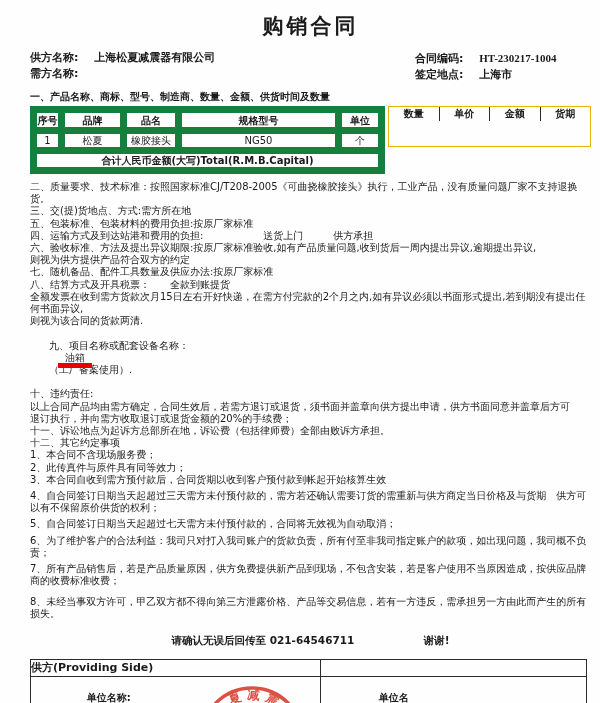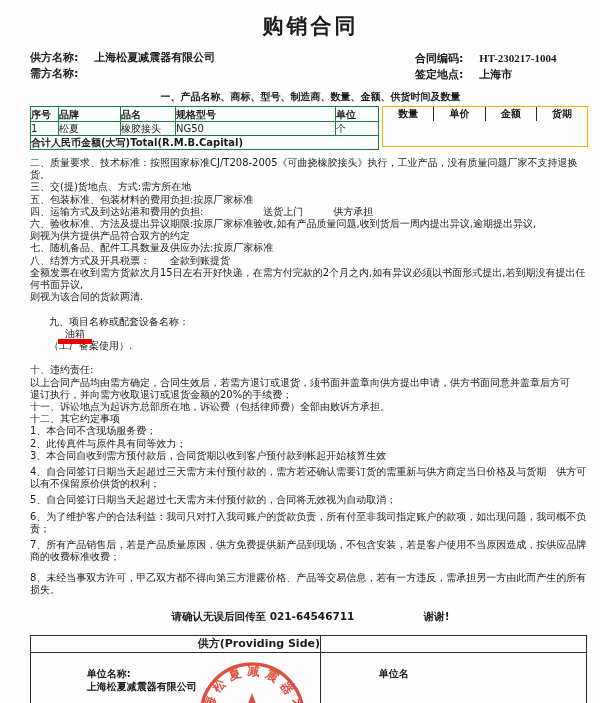--- a/index.html
+++ b/index.html
@@ -8,25 +8,25 @@
     box-sizing:border-box;padding:8px 9px 0 30px;overflow:hidden;
     font-family:"DejaVu Sans","Liberation Sans",sans-serif;color:#1b1b1b;
   }
   .title{text-align:center;font-size:21px;font-weight:bold;letter-spacing:3px;margin:4px 0 10px;}
   .info{display:flex;font-size:11px;font-weight:bold;line-height:16px;}
   .info-left{width:385px;}
   .info-right{flex:1;}
   .info .lbl{display:inline-block;}
   .info .val{display:inline-block;margin-left:12px;}
   .num{font-family:"Liberation Serif","DejaVu Serif",serif;}
-  .sec-heading{font-size:10px;font-weight:bold;margin:7px 16px 2px;text-align:center;}
+  .sec-heading{font-size:10px;font-weight:bold;margin:7px 0 2px;}
 
   .item-flex{display:flex;align-items:flex-start;}
   table.left-tbl{border-collapse:collapse;table-layout:fixed;width:348px;font-size:10px;}
-  .left-tbl td{border:1px solid #15803d;padding:0;height:13px;line-height:13px;overflow:hidden;white-space:nowrap;}
+  .left-tbl td{border:7px solid #15803d;padding:0;text-align:center;height:13px;line-height:13px;overflow:hidden;white-space:nowrap;}
   .left-tbl .hd{font-weight:bold;height:14px;}
   .total-cell{font-weight:bold;font-size:11px;}
   .capital-cell{font-weight:bold;height:15px;}
   .right-box{width:206px;margin-left:3px;border:1px solid #eab308;height:41px;box-sizing:border-box;font-size:10px;}
   .right-head{display:flex;height:14px;line-height:14px;font-weight:bold;text-align:center;}
   .right-head .c{box-sizing:border-box;}
   .right-head .c + .c{border-left:1px solid #2b2b2b;}
 
   .clauses{font-size:10px;line-height:12.2px;margin-top:7px;}
   .clause{white-space:pre-wrap;}
@@ -34,21 +34,21 @@
   .gap-top-lg{margin-top:8px;}
   .hl{position:relative;display:inline-block;margin:0 13px;padding:0 3px;}
   .hl::after{content:"";position:absolute;left:-4px;right:-4px;bottom:-4px;height:5px;background:#e60000;}
 
   .confirm{text-align:center;margin-top:14px;font-size:10.5px;font-weight:bold;}
   .confirm .gap{display:inline-block;width:62px;}
 
   .sign-wrap{position:relative;margin-top:11px;width:557px;}
   .sign-tbl{border:1px solid #2b2b2b;}
   .sign-head{display:flex;border-bottom:1px solid #2b2b2b;height:16px;line-height:16px;font-size:11px;font-weight:bold;}
-  .sign-head .lcell{width:290px;border-right:1px solid #2b2b2b;text-align:right;box-sizing:border-box;}
+  .sign-head .lcell{width:290px;border-right:1px solid #2b2b2b;text-align:left;box-sizing:border-box;}
   .sign-head .rcell{flex:1;}
   .sign-body{display:flex;}
   .sign-body .lcell{width:290px;border-right:1px solid #2b2b2b;box-sizing:border-box;padding:3px 0 4px 7px;}
   .sign-body .rcell{flex:1;padding:3px 0 4px 9px;overflow:hidden;}
   .srow,.brow{font-size:10px;font-weight:bold;line-height:12.3px;white-space:pre-wrap;}
 
   .stamp{position:absolute;left:167px;top:25px;width:110px;height:110px;opacity:.88;pointer-events:none;}
 </style>
 </head>
 <body>

